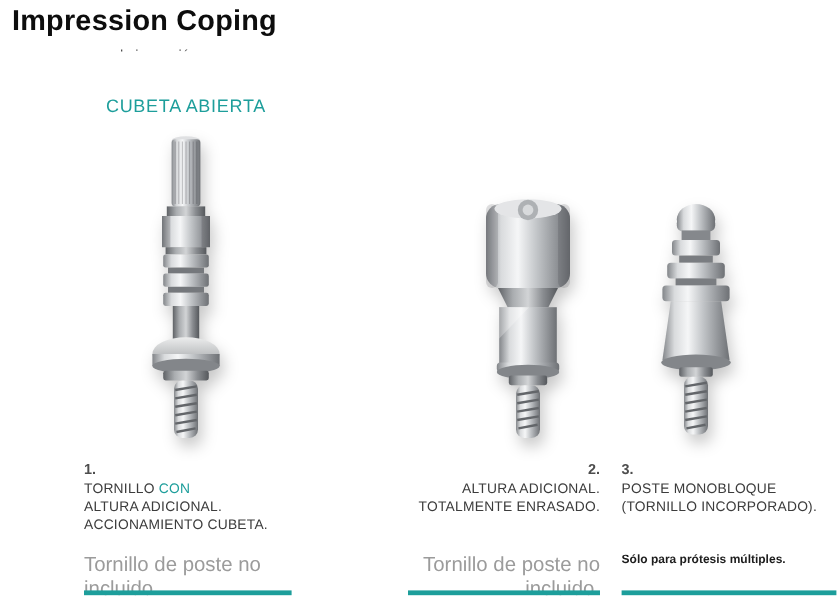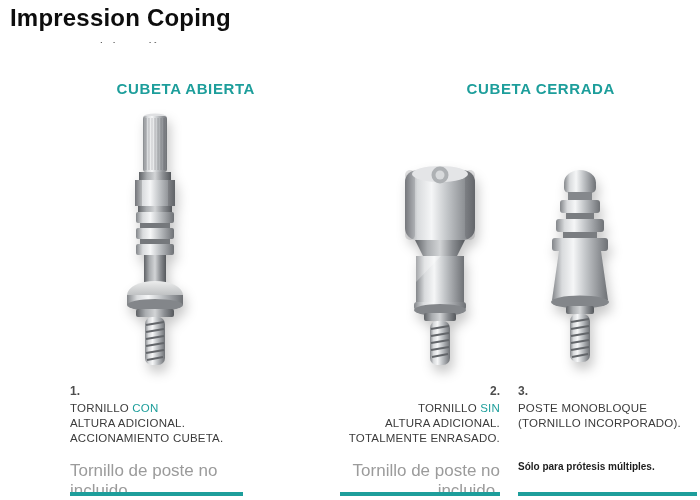--- a/index.html
+++ b/index.html
@@ -10,22 +10,22 @@
   }
   .page-title{
     position:absolute;left:10px;top:4px;margin:0;
     font-size:24px;font-weight:700;color:#0d0d0d;letter-spacing:0.2px;
   }
   .subtitle-clip{
     position:absolute;left:96px;top:37px;width:70px;height:6px;overflow:hidden;
   }
   .subtitle-clip span{font-size:12px;color:#4a4a4a;}
   .section-heading{
-    position:absolute;top:80px;width:200px;margin:0;text-align:right;
-    font-size:15px;font-weight:700;color:#1d9e9b;letter-spacing:0.6px;
+    position:absolute;top:80px;width:200px;margin:0;text-align:center;
+    font-size:15px;font-weight:400;color:#1d9e9b;letter-spacing:0.6px;
   }
   .section-heading.open{left:55px;}
   .section-heading.closed{left:415px;}
   .figure{position:absolute;filter:drop-shadow(3px 7px 6px rgba(0,0,0,0.22));}
   .fig1{left:105px;top:112px;}
   .fig2{left:383px;top:160px;}
   .fig3{left:530px;top:166px;}
   .caption{position:absolute;top:384px;height:112px;}
   .caption.col1{left:70px;width:173px;text-align:left;}
   .caption.col2{left:330px;width:170px;text-align:right;}
@@ -44,21 +44,20 @@
 <body>
 
 <div class="page">
 
   <h1 class="page-title">Impression Coping</h1>
   <div class="subtitle-clip">
     <span>de impresión</span>
   </div>
 
   <h2 class="section-heading open">CUBETA ABIERTA</h2>
-  <h2 class="section-heading closed">CUBETA CERRADA</h2>
 
   <svg width="0" height="0" style="position:absolute" aria-hidden="true">
     <defs>
       <linearGradient id="gMetal" x1="0" y1="0" x2="1" y2="0">
         <stop offset="0" stop-color="#83868a"></stop>
         <stop offset="0.18" stop-color="#d9dbdd"></stop>
         <stop offset="0.38" stop-color="#f5f6f7"></stop>
         <stop offset="0.6" stop-color="#c3c6c9"></stop>
         <stop offset="0.82" stop-color="#94979b"></stop>
         <stop offset="1" stop-color="#6e7175"></stop>
@@ -165,21 +164,20 @@
     <div class="num">1.</div>
     <div class="line"><span>TORNILLO </span><span class="hl">CON</span></div>
     <div class="line">ALTURA ADICIONAL.</div>
     <div class="line">ACCIONAMIENTO CUBETA.</div>
     <div class="note">Tornillo de poste no incluido.</div>
     <div class="bar b1"></div>
   </div>
 
   <div class="caption col2">
     <div class="num">2.</div>
-    <div class="line"><span>TORNILLO </span><span class="hl">SIN</span></div>
     <div class="line">ALTURA ADICIONAL.</div>
     <div class="line">TOTALMENTE ENRASADO.</div>
     <div class="note">Tornillo de poste no incluido.</div>
     <div class="bar b2"></div>
   </div>
 
   <div class="caption col3">
     <div class="num">3.</div>
     <div class="line">POSTE MONOBLOQUE</div>
     <div class="line">(TORNILLO INCORPORADO).</div>

